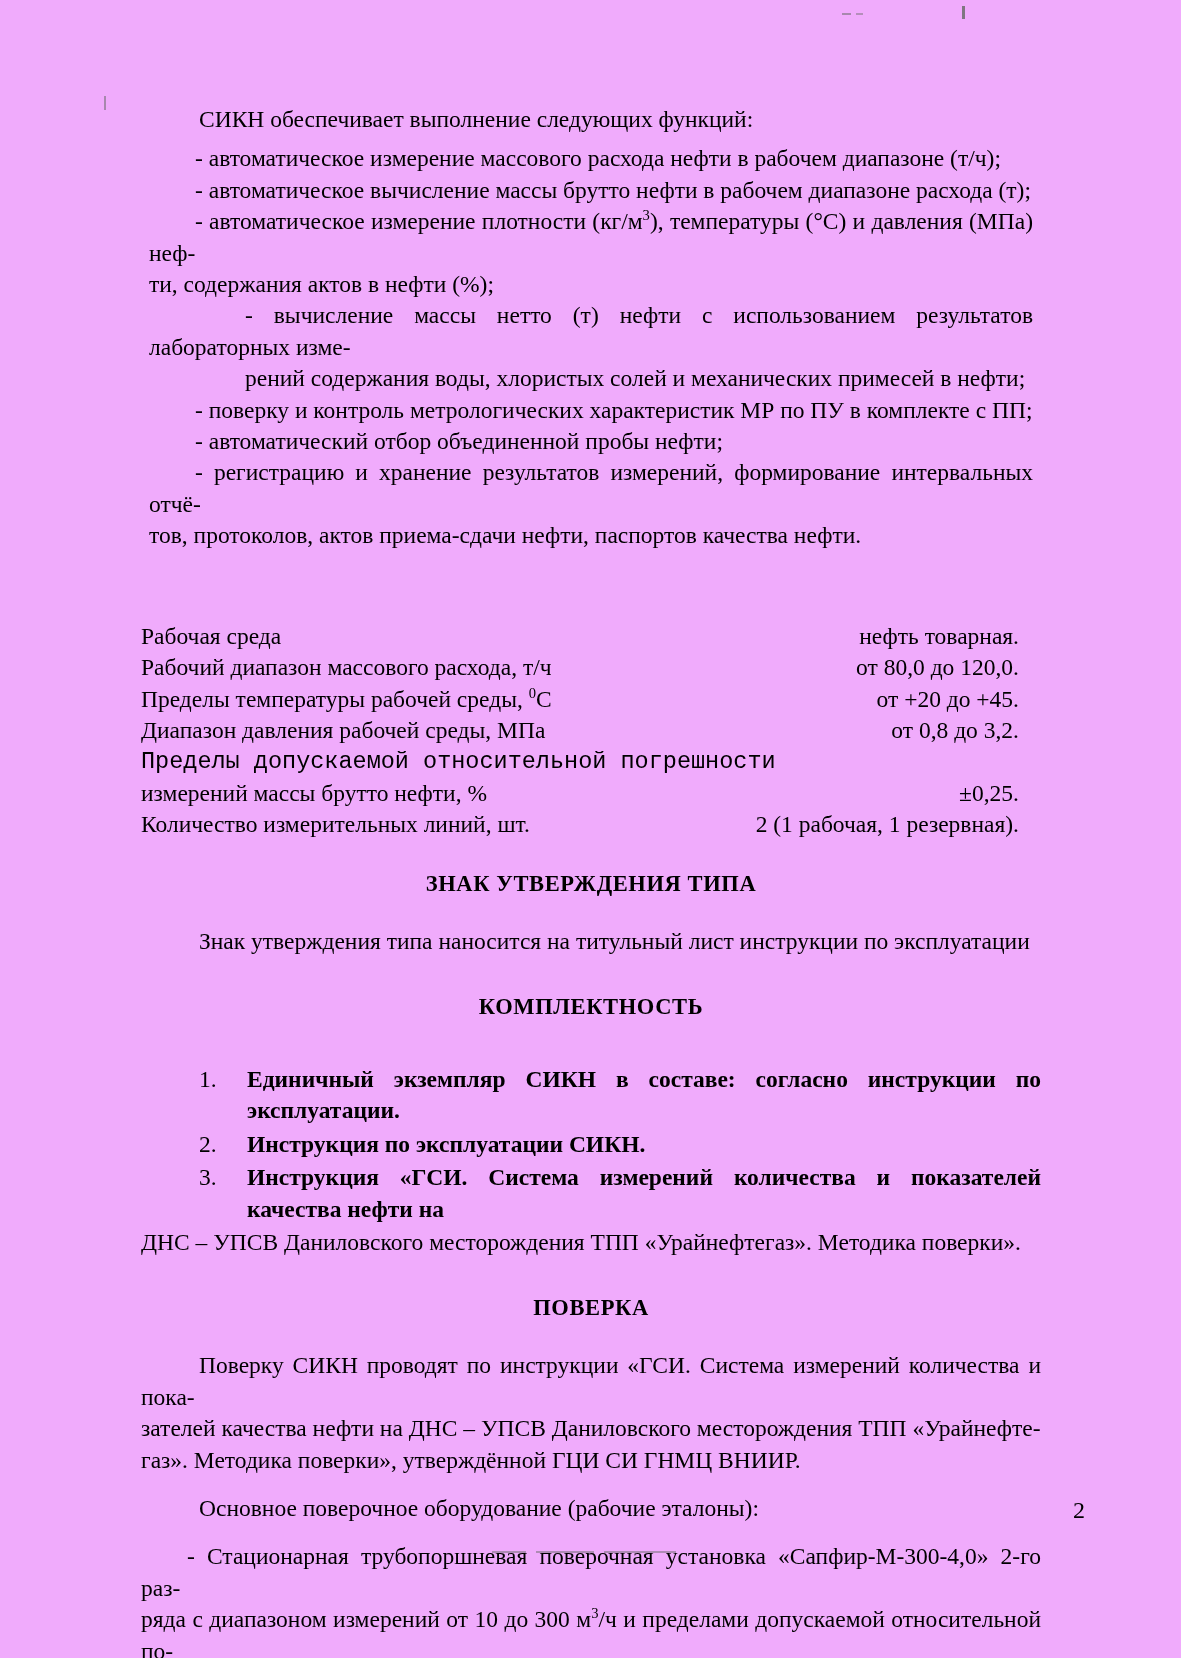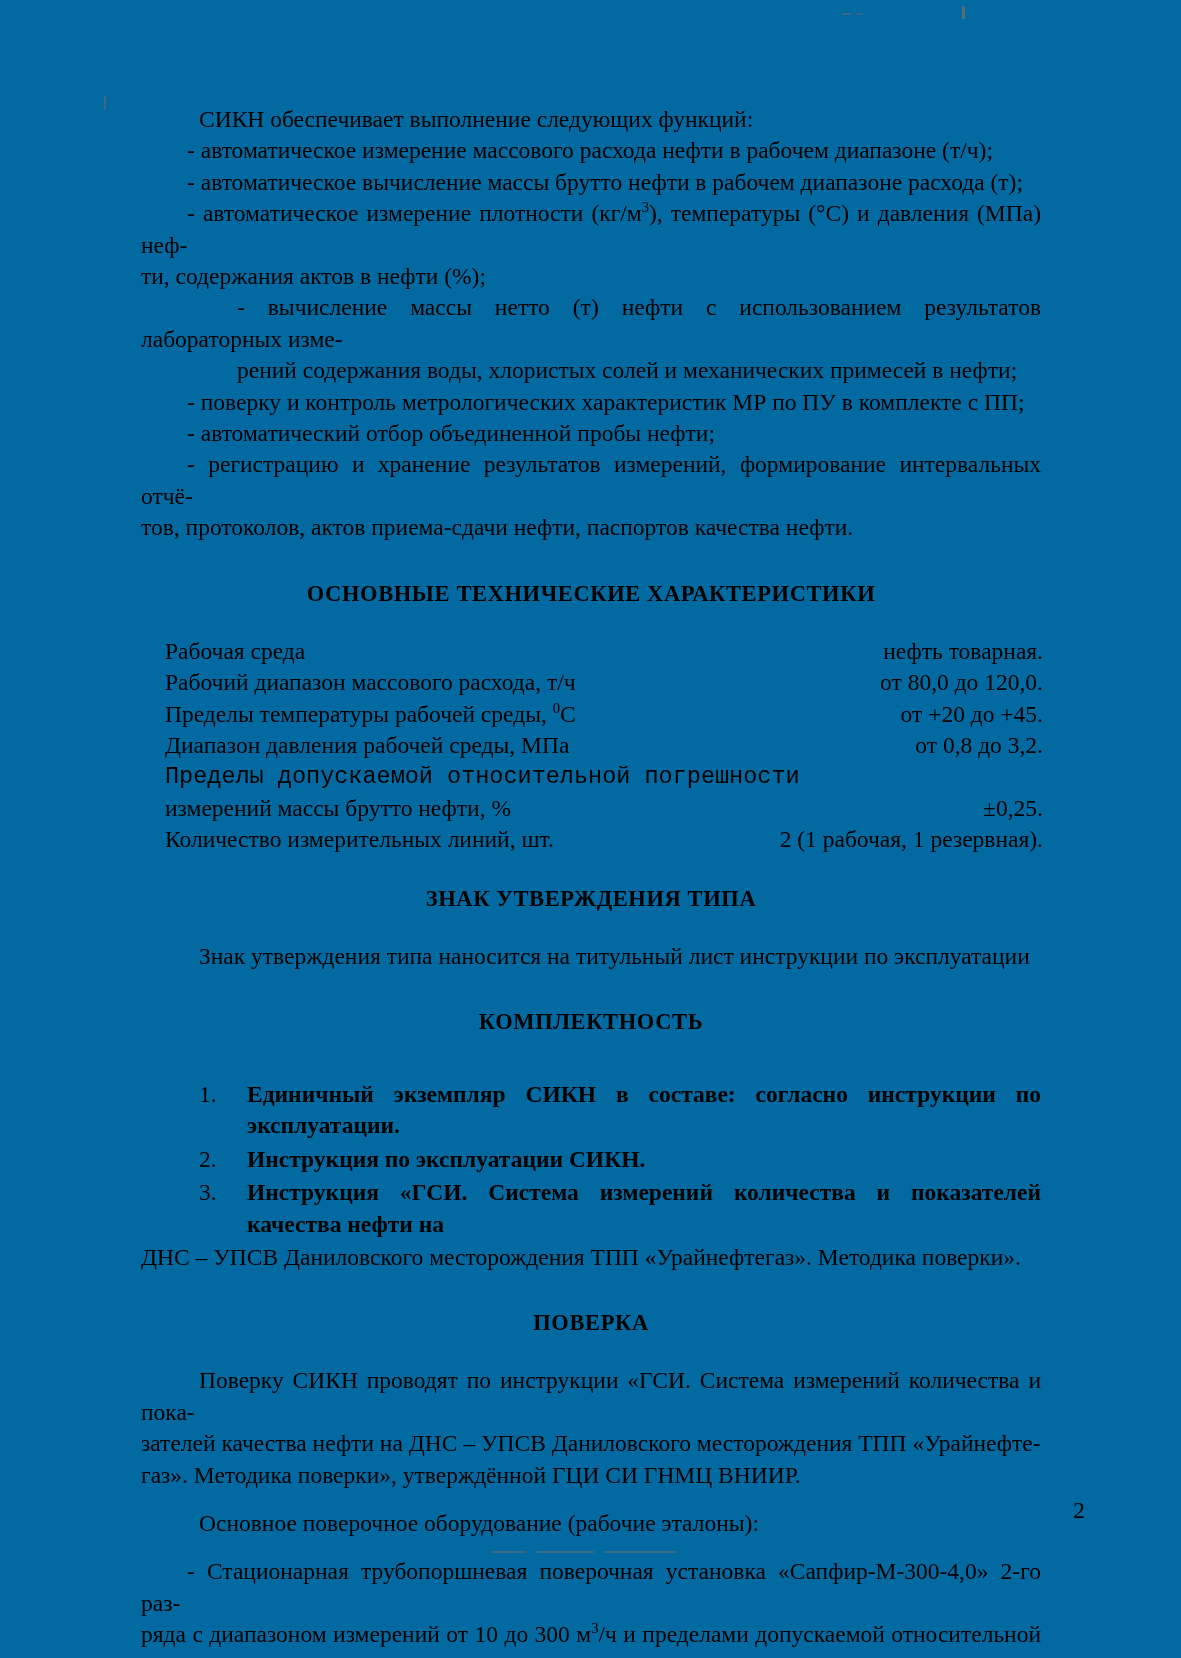--- a/index.html
+++ b/index.html
@@ -4,21 +4,21 @@
 <style>
   html, body {
     margin: 0;
     padding: 0;
     background: #ffffff;
   }
   .page {
     position: relative;
     width: 1181px;
     height: 1658px;
-    background: #0369a1;
+    background: #f0abfc;
     margin: 0 auto;
     overflow: hidden;
     font-family: "Liberation Serif", "DejaVu Serif", serif;
     color: #000000;
   }
 
   
   .scan-mark {
     position: absolute;
     background: #6b6b6b;
@@ -64,21 +64,20 @@
   .gap-l  { height: 34px; }
   .gap-xl { height: 42px; }
 
   
   .spec-row {
     display: flex;
     align-items: baseline;
     font-size: 23.5px;
     line-height: 31.4px;
     width: 878px;
-    margin-left: 24px;
   }
   .spec-label { flex: 1 1 auto; white-space: nowrap; }
   .spec-value { flex: 0 0 auto; white-space: nowrap; text-align: right; }
   .spec-row.label-only .spec-label { white-space: normal; font-family: Liberation Mono, monospace; }
 
   
   .num-list { margin: 0; padding: 0; list-style: none; }
   .num-item {
     display: flex;
     font-size: 23.5px;
@@ -103,21 +102,21 @@
   }
 
   .page-number {
     position: absolute;
     right: 96px;
     top: 1496px;
     font-size: 24px;
     line-height: 28px;
   }
 
-  .fnlist { margin: 0; padding: 0; list-style: none; }
+  .fnlist { margin: 8px; padding: 0; list-style: none; }
   .fnlist li {
     font-size: 23.5px;
     line-height: 31.4px;
     text-align: justify;
   }
   .dash-line { text-indent: 46px; }
   .cont-line { text-indent: 0; }
   .deep-line { text-indent: 96px; }
 </style>
 </head>
@@ -162,21 +161,20 @@
         <li>
           <p class="dash-line">- регистрацию и хранение результатов измерений, формирование интервальных отчё-</p>
           <p class="cont-line noj">тов, протоколов, актов приема-сдачи нефти, паспортов качества нефти.</p>
         </li>
       </ul>
     </section>
 
     <div class="gap-l"></div>
 
     <section>
-      <h2 class="section">ОСНОВНЫЕ  ТЕХНИЧЕСКИЕ  ХАРАКТЕРИСТИКИ</h2>
 
       <div class="gap-m"></div>
 
       <div class="spec-row">
         <span class="spec-label">Рабочая среда</span>
         <span class="spec-value">нефть товарная.</span>
       </div>
 
       <div class="spec-row">
         <span class="spec-label">Рабочий диапазон массового расхода, т/ч</span>

